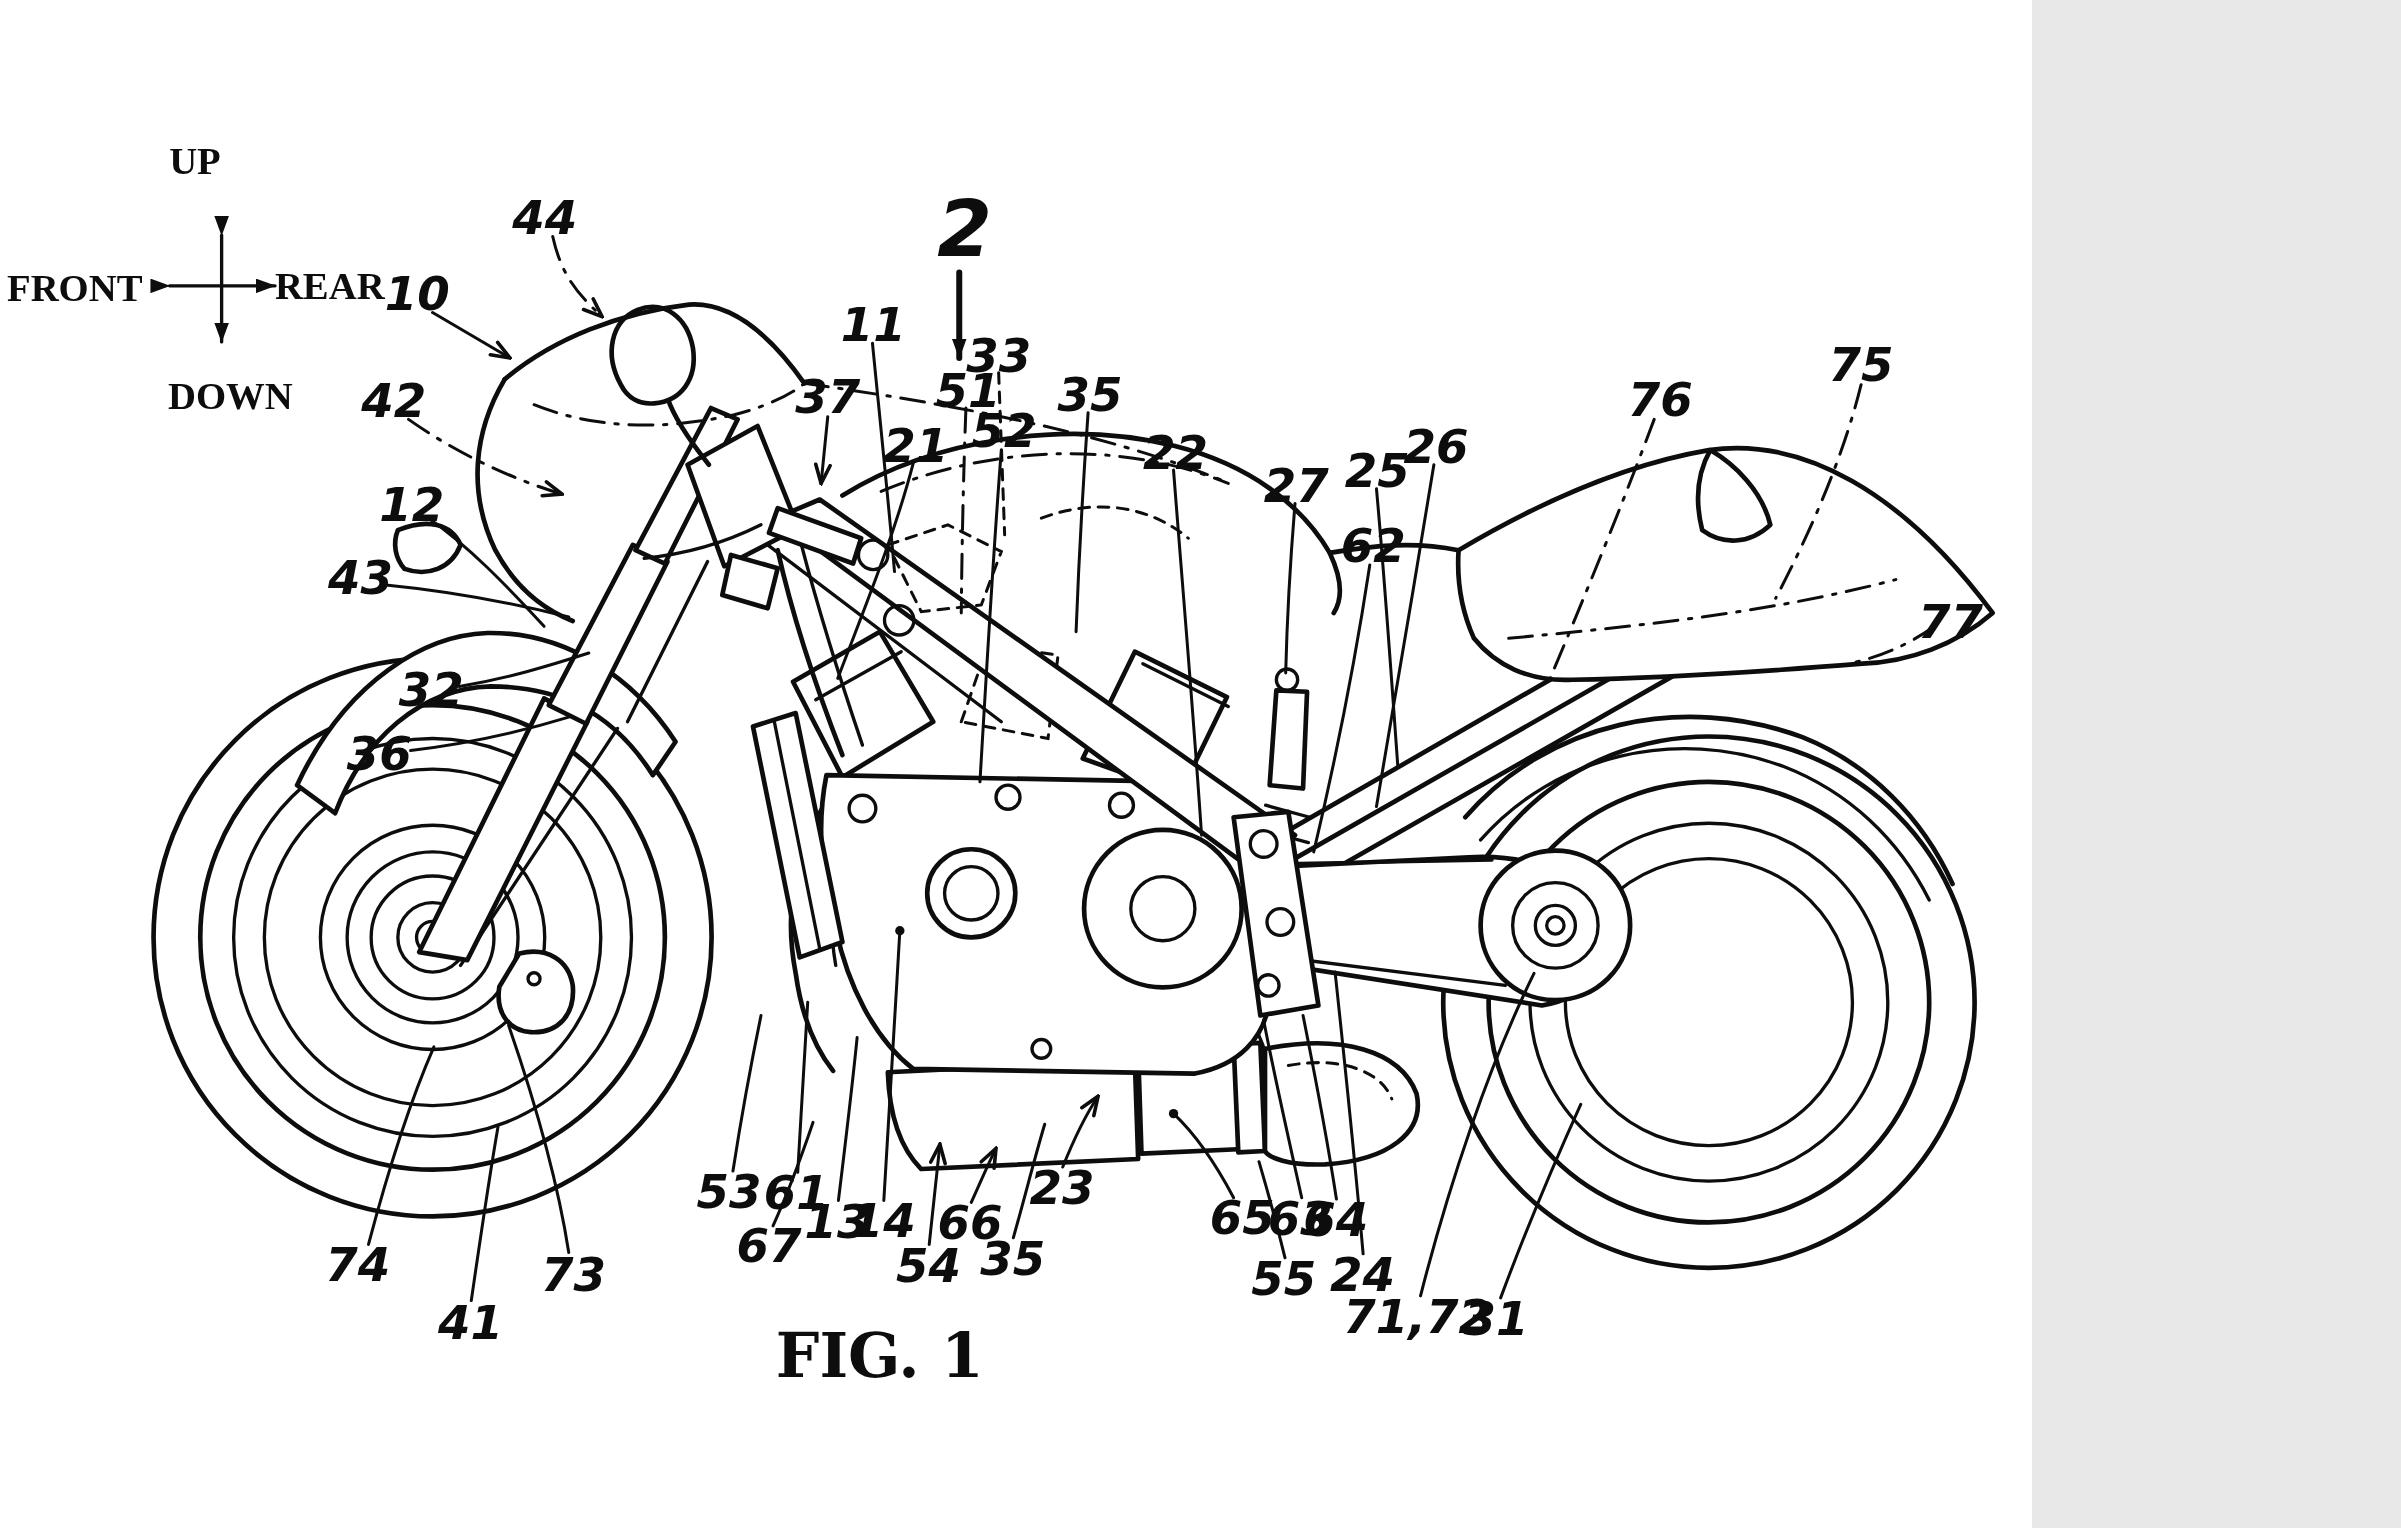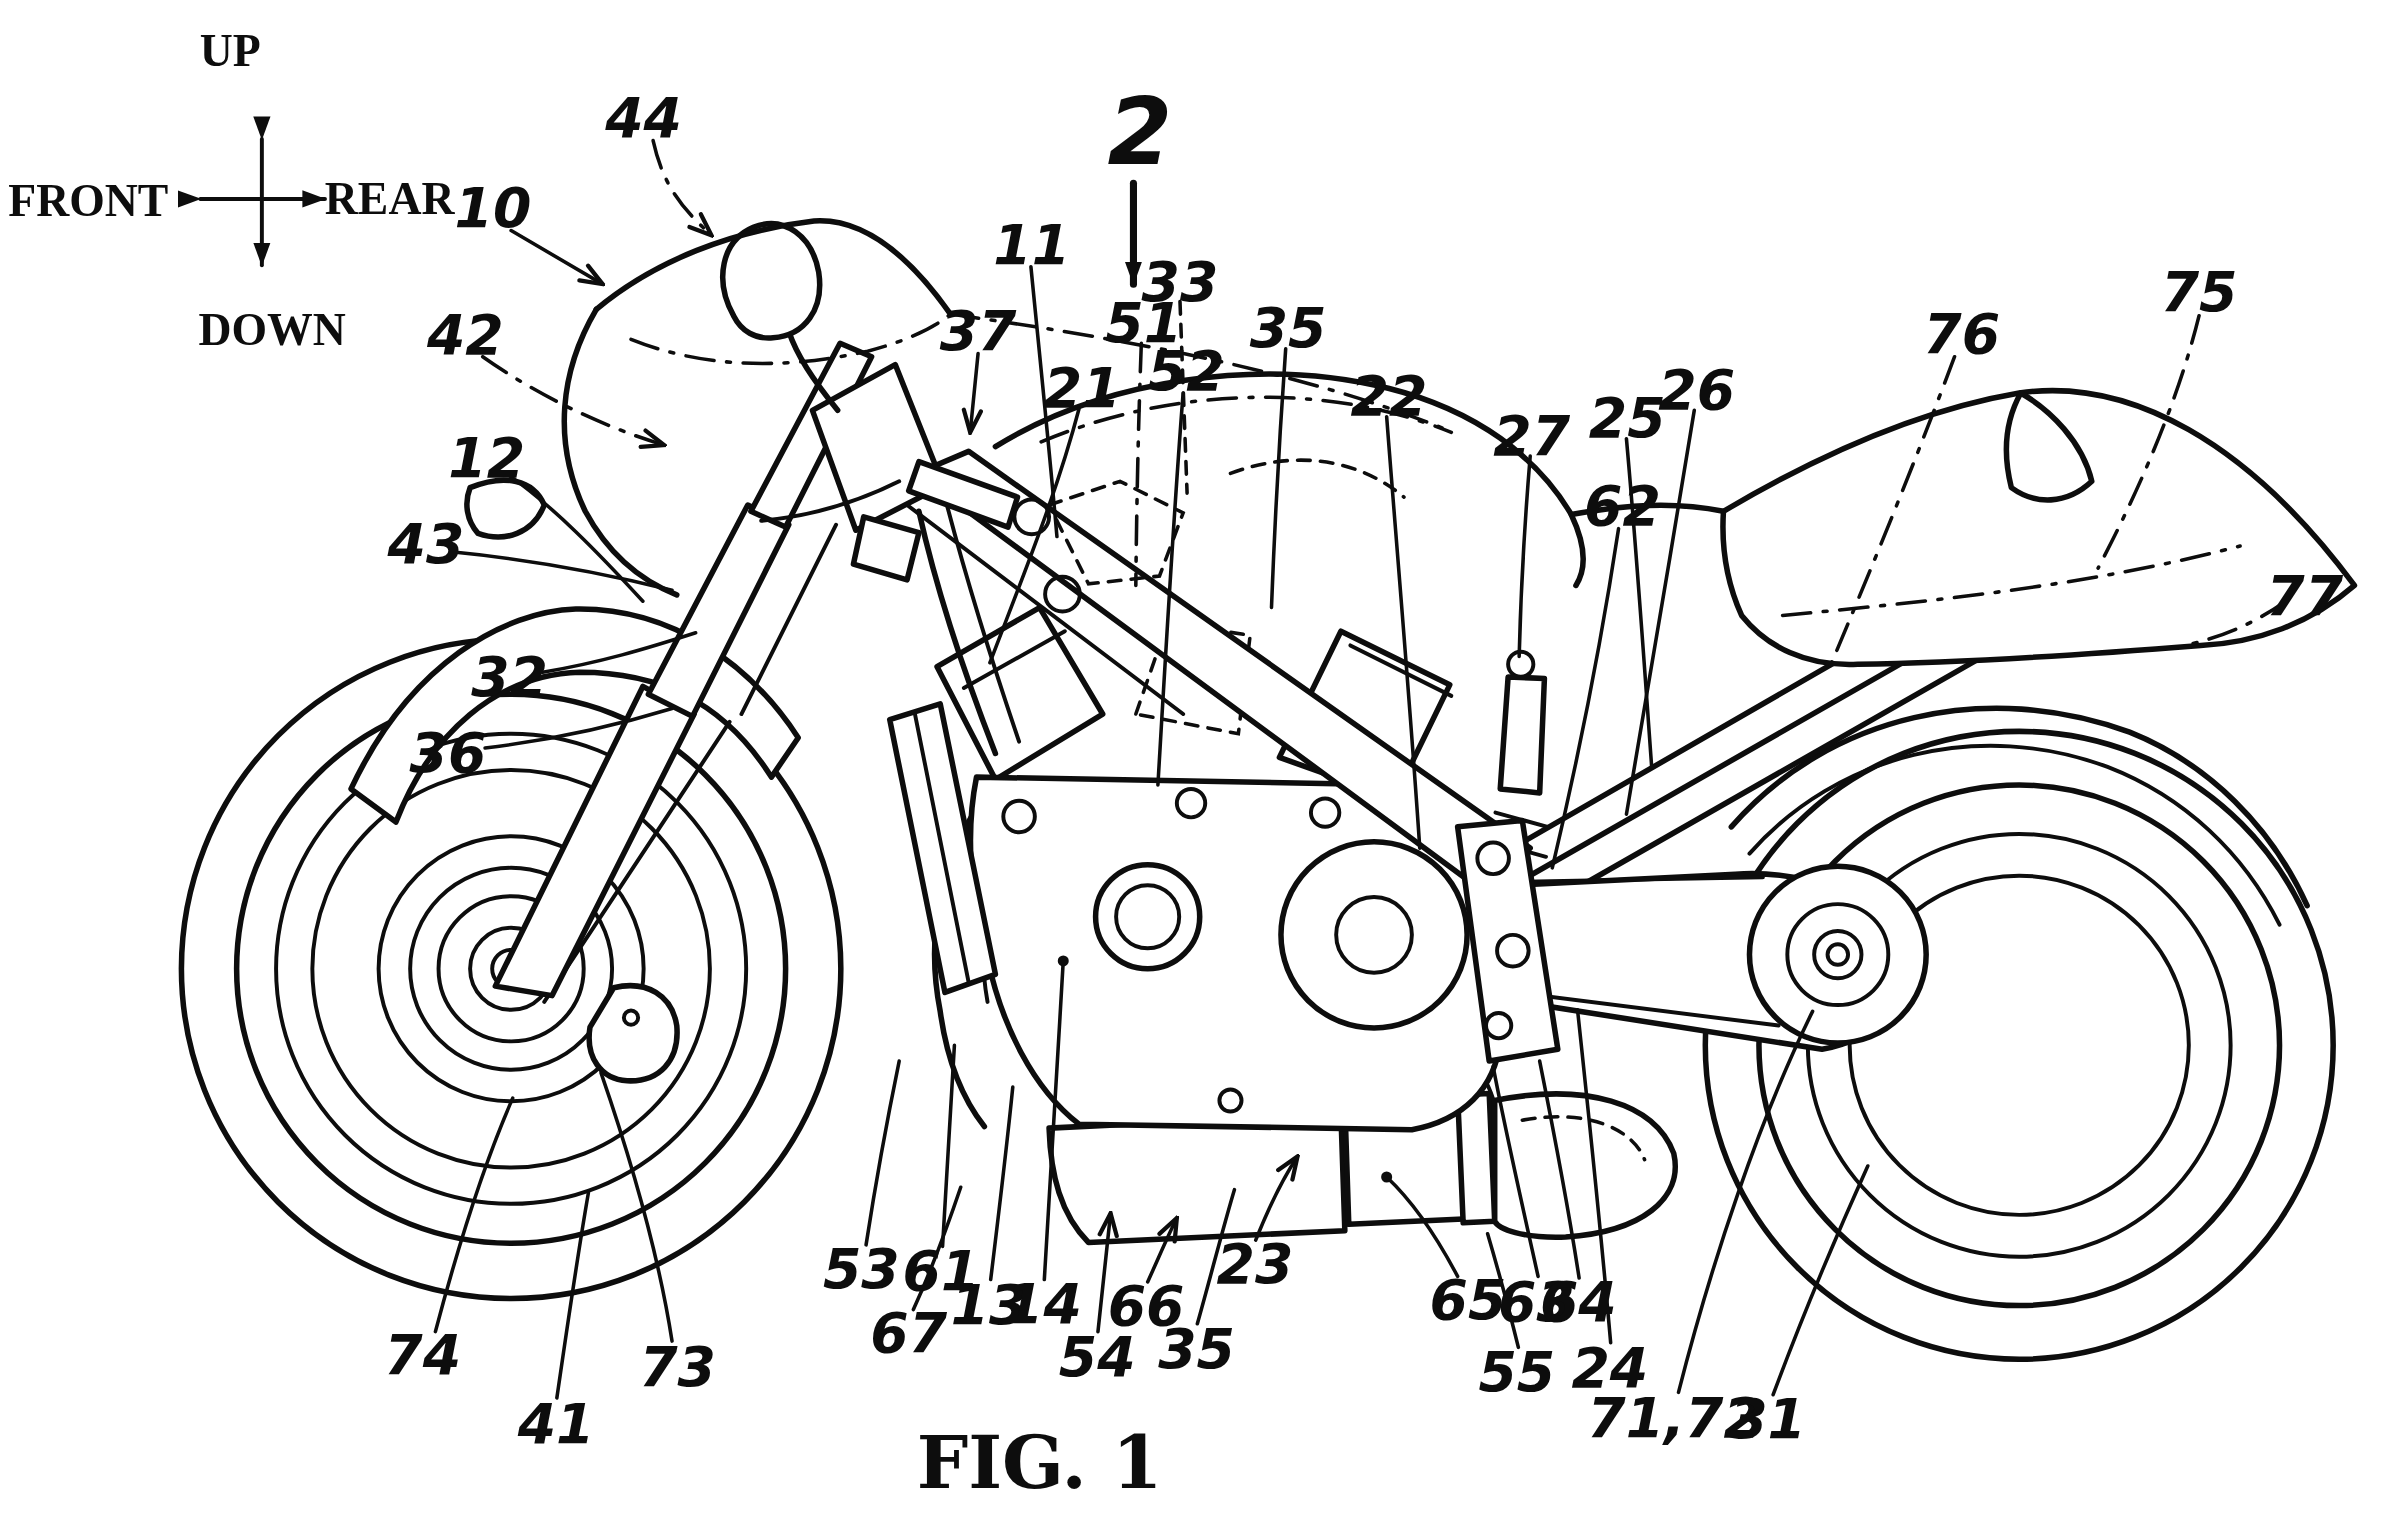--- a/index.html
+++ b/index.html
@@ -1,16 +1,16 @@
 <!DOCTYPE html>
 <html style="font-size:12.6px"><head>
 <meta charset="utf-8">
 <style>
   html,body{margin:0;padding:0;background:#e8e8e8;}
-  .stage{position:relative;width:2401px;height:1529px;background:#ffffff;overflow:hidden;}
+  .stage{position:relative;width:2032px;height:1529px;background:#ffffff;overflow:hidden;}
   svg{display:block;width:100%;height:100%;}
   .ink{stroke:#0d0d0d;fill:none;stroke-width:7;stroke-linecap:round;stroke-linejoin:round;}
   .w{fill:#ffffff;}
   .thin{stroke-width:5;}
   .leader{stroke:#0d0d0d;fill:none;stroke-width:4.5;stroke-linecap:round;}
   .dashdot{stroke-dasharray:36 16 5 16;}
   .dashed{stroke-dasharray:16 13;}
   .lbl{font-family:"DejaVu Sans",sans-serif;font-style:italic;font-weight:600;font-size:70px;fill:#0d0d0d;text-anchor:middle;}
   .compass-txt{font-family:"Liberation Serif",serif;font-weight:bold;font-size:58px;fill:#0d0d0d;text-anchor:middle;}
   .caption-txt{font-family:"DejaVu Serif",serif;font-weight:bold;font-size:92px;fill:#0d0d0d;text-anchor:middle;}

